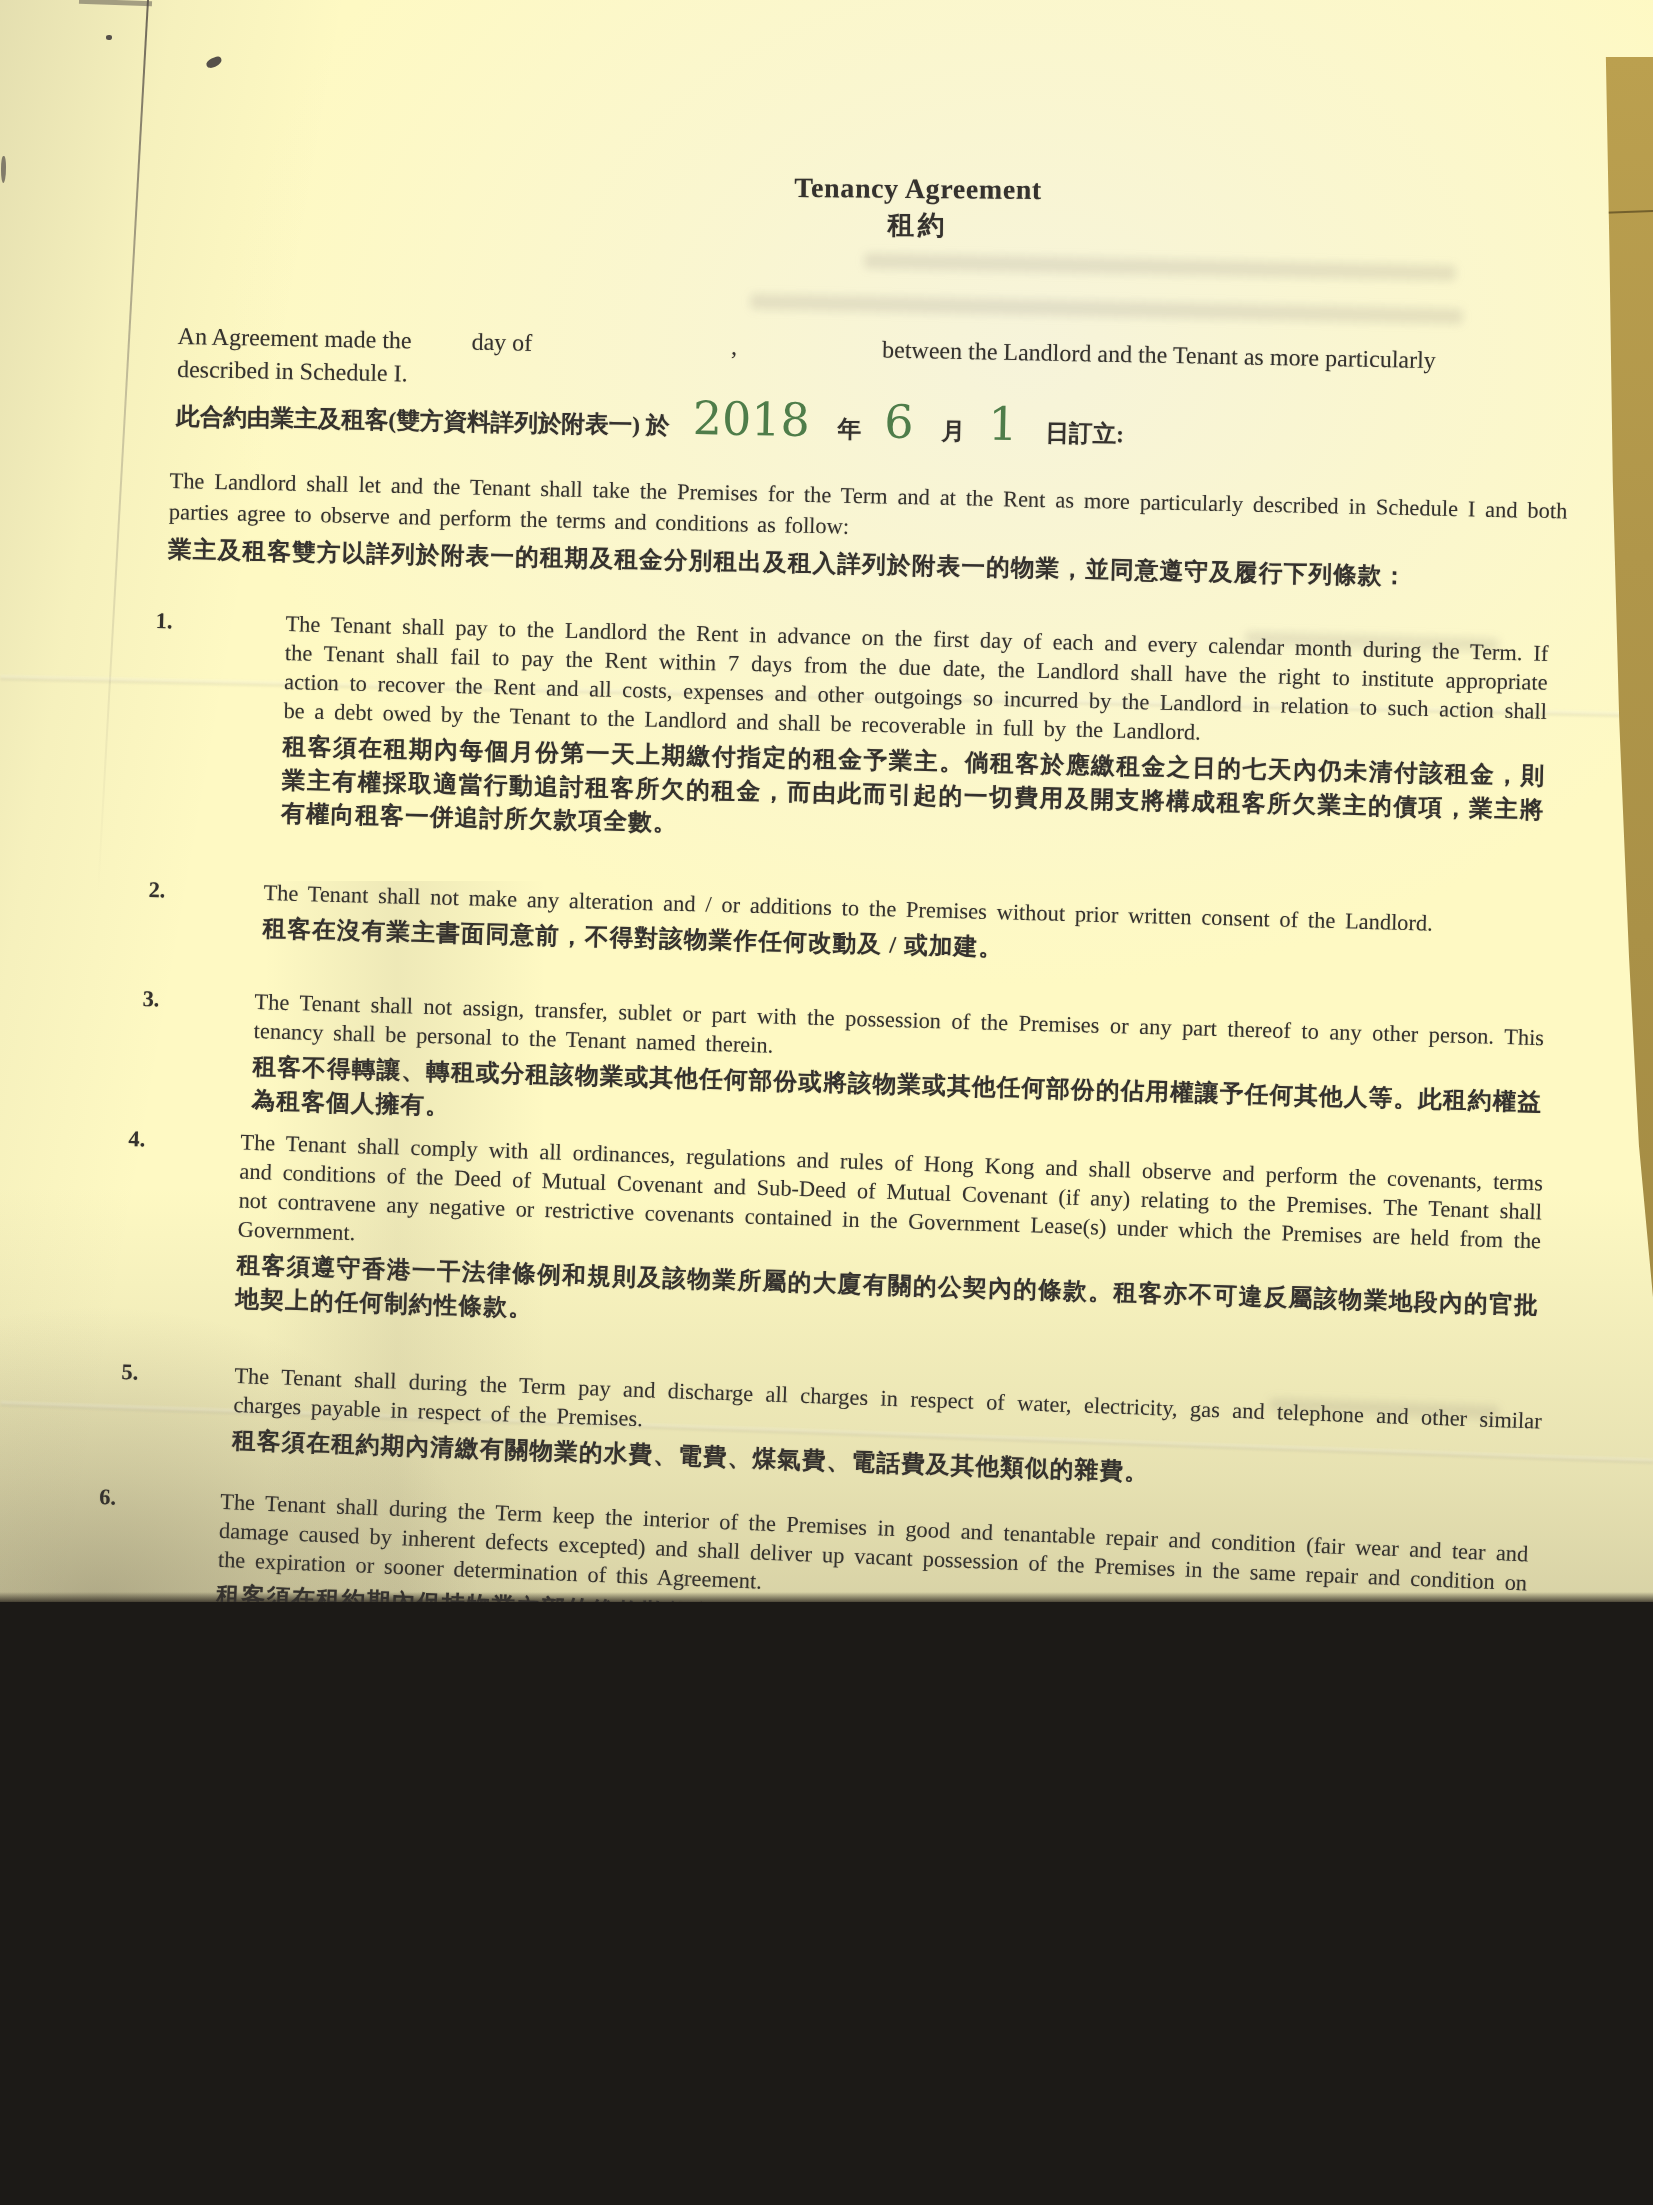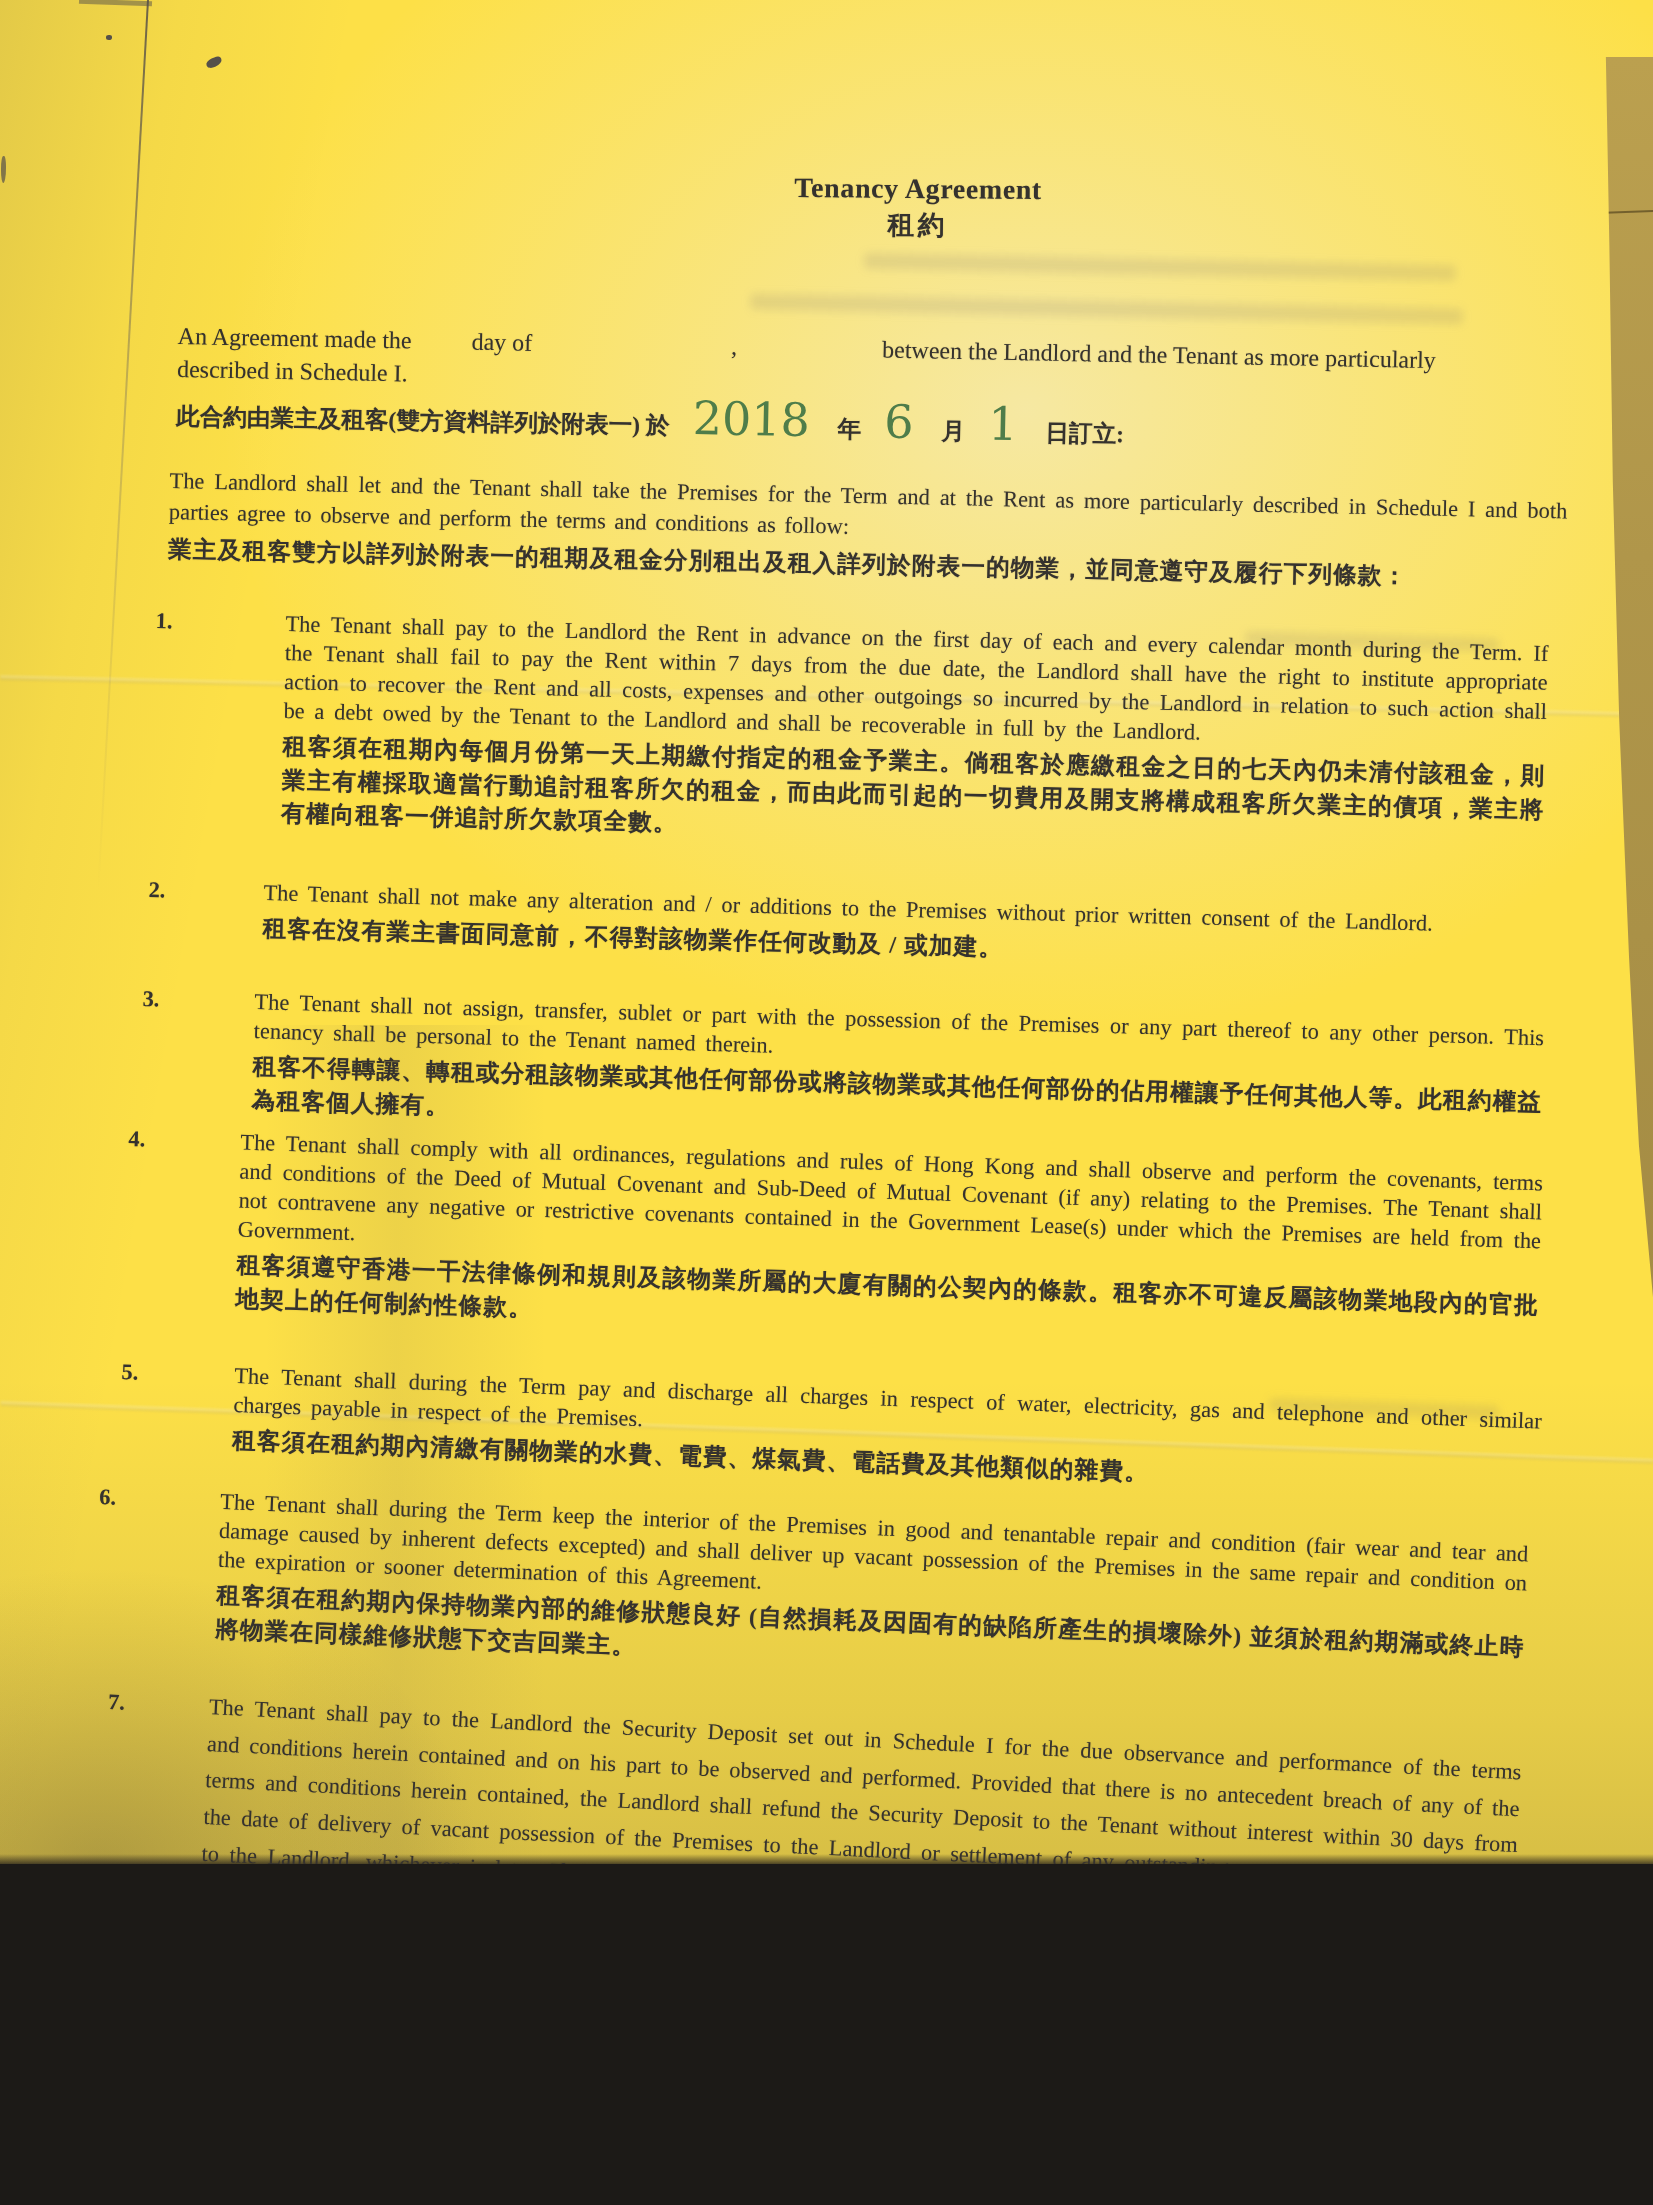--- a/index.html
+++ b/index.html
@@ -1,18 +1,18 @@
 <!DOCTYPE html>
 <html style="font-size:9.7px"><head>
 <meta charset="utf-8">
 <style>
   html,body { margin:0; padding:0; background:#1c1a17; }
   .photo {
-    position:relative; width:1654px; height:1864px; overflow:hidden;
-    background:#fde047;
+    position:relative; width:1654px; height:1602px; overflow:hidden;
+    background:#fef9c3;
     font-family:"Liberation Serif","DejaVu Serif",serif;
     color:#35322e;
   }
   
   .shade { position:absolute; inset:0; pointer-events:none; }
   .shade.s1 { background:radial-gradient(ellipse 1149px 907px at 62% 22%, rgba(240,239,237,0.55), rgba(240,239,237,0) 70%); }
   .shade.s2 { background:linear-gradient(100deg, rgba(92,84,74,0.16) 0%, rgba(92,84,74,0.05) 9%, rgba(92,84,74,0) 18%); }
   .shade.s3 { background:linear-gradient(to bottom, rgba(90,82,72,0) 74%, rgba(90,82,72,0.14) 92%, rgba(80,72,62,0.22) 100%); }
   .shade.s4 { background:radial-gradient(ellipse 544px 423px at 6% 100%, rgba(70,62,52,0.28), rgba(70,62,52,0) 70%); }
   .shade.s5 { background:linear-gradient(90deg, rgba(0,0,0,0) 16%, rgba(96,88,78,0.10) 24%, rgba(0,0,0,0) 33%); top:55%; }

